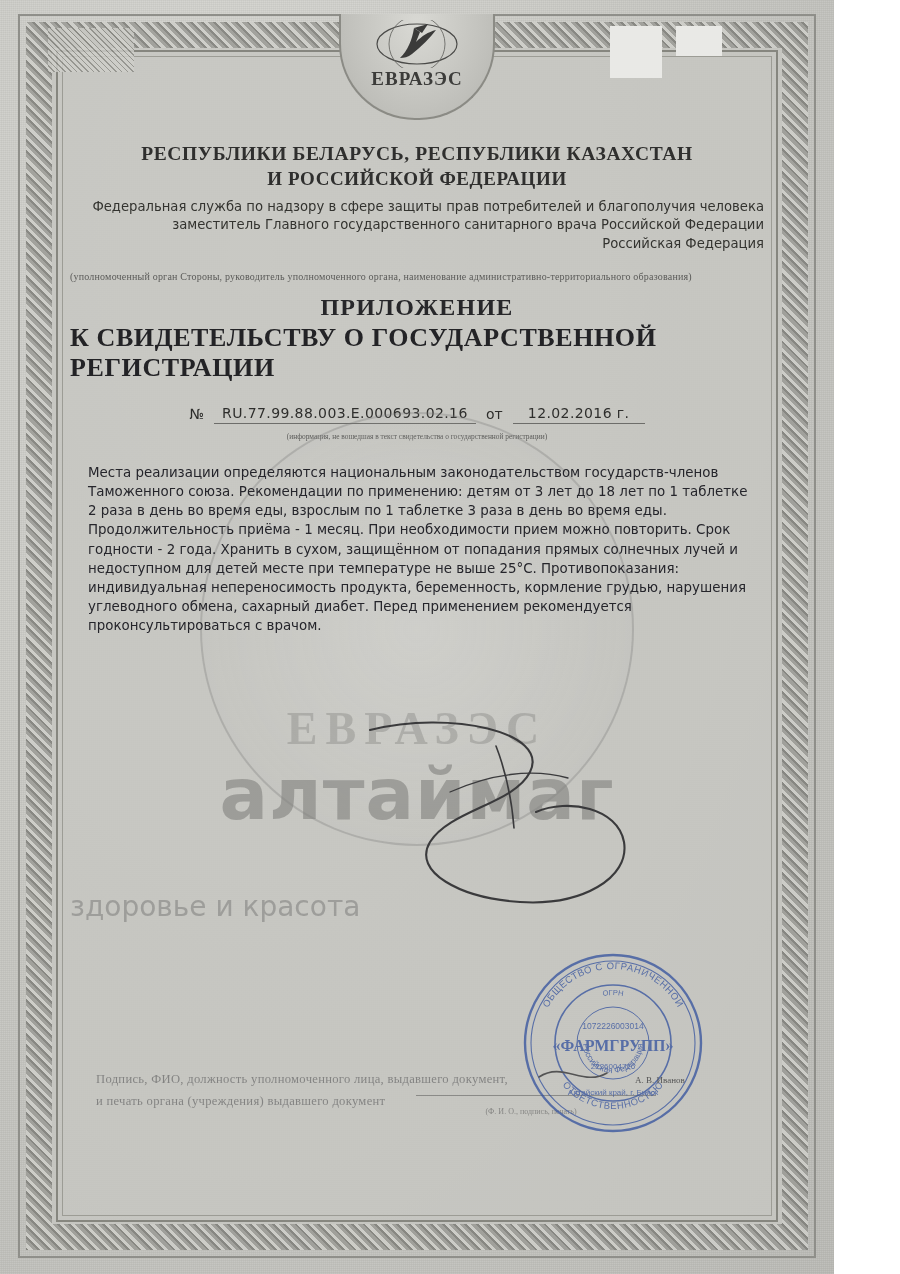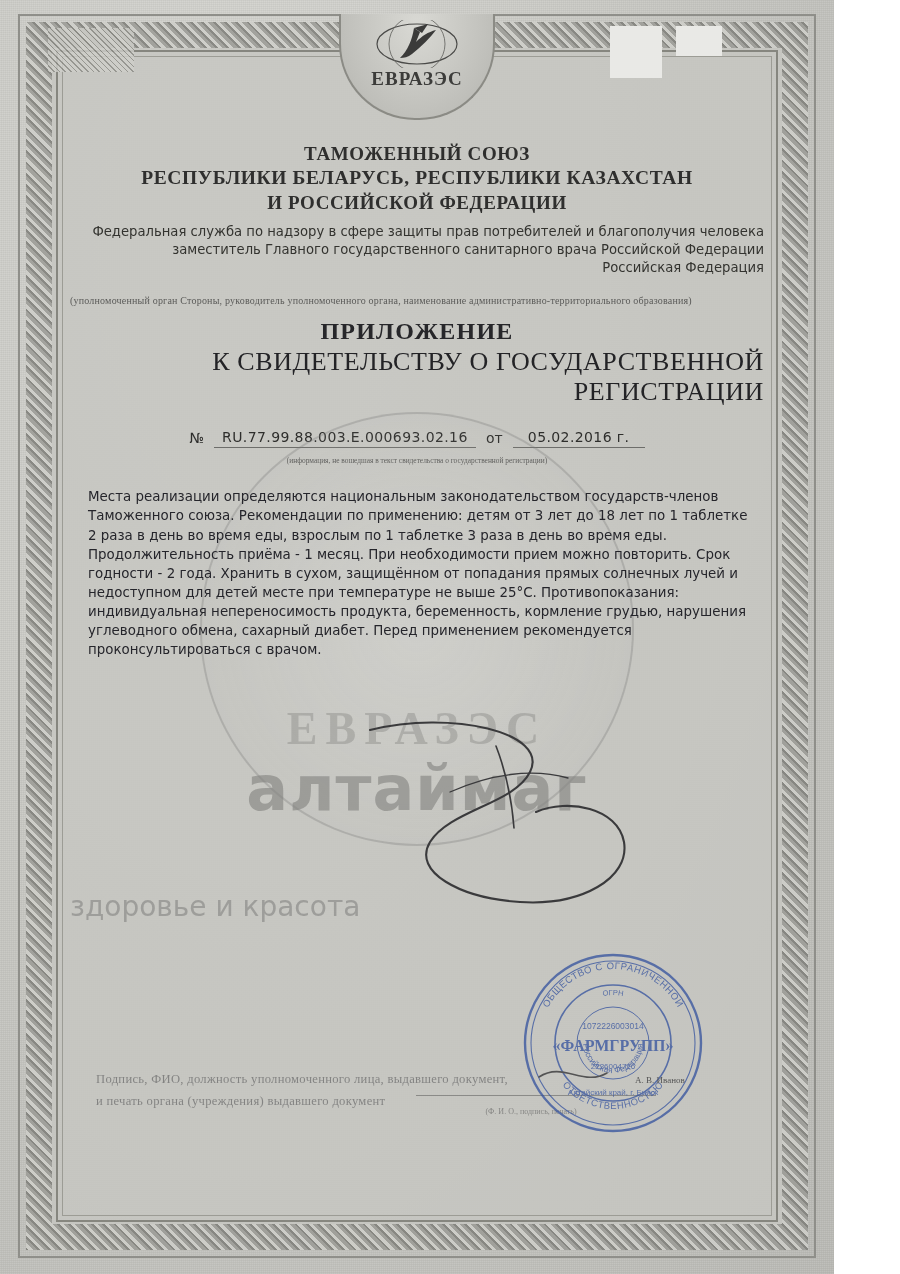--- a/index.html
+++ b/index.html
@@ -121,21 +121,21 @@
     color: rgba(120,120,118,0.35);
     pointer-events: none;
   }
   .wm-brand {
     position: absolute;
     left: 0; right: 0;
     top: 690px;
     text-align: center;
     font-family: "DejaVu Sans", sans-serif;
     font-weight: bold;
-    font-size: 62px;
+    font-size: 72px;
     color: rgba(130,130,128,0.62);
     letter-spacing: 1px;
     pointer-events: none;
   }
   .wm-brand-sub {
     position: absolute;
     left: 0; right: 0;
     top: 780px;
     text-align: left;
     font-family: "DejaVu Sans", sans-serif;
@@ -198,23 +198,23 @@
     margin-top: 12px;
     text-align: center;
     font-family: Liberation Serif, serif;
     font-weight: bold;
     font-size: 24px;
     letter-spacing: 1.2px;
     color: #27272a;
   }
   .title-main2 {
     margin-top: 2px;
-    text-align: right;
-    font-family: "Liberation Serif", serif;
-    font-weight: normal;
+    text-align: left;
+    font-family: "Liberation Serif", serif;
+    font-weight: bold;
     font-size: 26px;
     letter-spacing: .6px;
     color: #232326;
   }
   
   .numrow {
     margin: 22px 0 0 0;
     display: flex;
     align-items: flex-end;
     justify-content: center;
@@ -336,41 +336,40 @@
       </div>
       <div class="logo-text">ЕВРАЗЭС</div>
     </div>
 
     <div class="wm-circle"></div>
     <div class="wm-evrazes">ЕВРАЗЭС</div>
     <div class="wm-brand">алтаймаг</div>
     <div class="wm-brand-sub">здоровье и красота</div>
 
     <div class="hdr1">
-      <div>ТАМОЖЕННЫЙ СОЮЗ</div>
       <div class="l2">РЕСПУБЛИКИ БЕЛАРУСЬ, РЕСПУБЛИКИ КАЗАХСТАН</div>
       <div>И РОССИЙСКОЙ ФЕДЕРАЦИИ</div>
     </div>
 
     <div class="hdr2">
       <div>Федеральная служба по надзору в сфере защиты прав потребителей и благополучия человека</div>
       <div>заместитель Главного государственного санитарного врача Российской Федерации</div>
       <div>Российская Федерация</div>
     </div>
 
     <div class="caption-small">(уполномоченный орган Стороны, руководитель уполномоченного органа, наименование административно-территориального образования)</div>
 
     <div class="title-main">ПРИЛОЖЕНИЕ</div>
     <div class="title-main2">К СВИДЕТЕЛЬСТВУ О ГОСУДАРСТВЕННОЙ РЕГИСТРАЦИИ</div>
 
     <div class="numrow">
       <span class="lbl">№</span>
       <span class="field">RU.77.99.88.003.Е.000693.02.16</span>
       <span class="lbl">от</span>
-      <span class="field small">05.02.2016 г.</span>
+      <span class="field small">12.02.2016 г.</span>
     </div>
     <div class="caption-small2">(информация, не вошедшая в текст свидетельства о государственной регистрации)</div>
 
     <div class="body-block">
       <div class="body-text">Места реализации определяются национальным законодательством государств-членов Таможенного союза. Рекомендации по применению: детям от 3 лет до 18 лет по 1 таблетке 2 раза в день во время еды, взрослым по 1 таблетке 3 раза в день во время еды. Продолжительность приёма - 1 месяц. При необходимости прием можно повторить. Срок годности - 2 года. Хранить в сухом, защищённом от попадания прямых солнечных лучей и недоступном для детей месте при температуре не выше 25°C. Противопоказания: индивидуальная непереносимость продукта, беременность, кормление грудью, нарушения углеводного обмена, сахарный диабет. Перед применением рекомендуется проконсультироваться с врачом.</div>
     </div>
 
     <div class="scribble">
       <svg width="430" height="240" viewBox="0 0 430 240" aria-hidden="true">
         <path d="M70 28 C150 8 250 30 230 70 C214 102 150 108 130 140 C112 170 160 196 220 200

